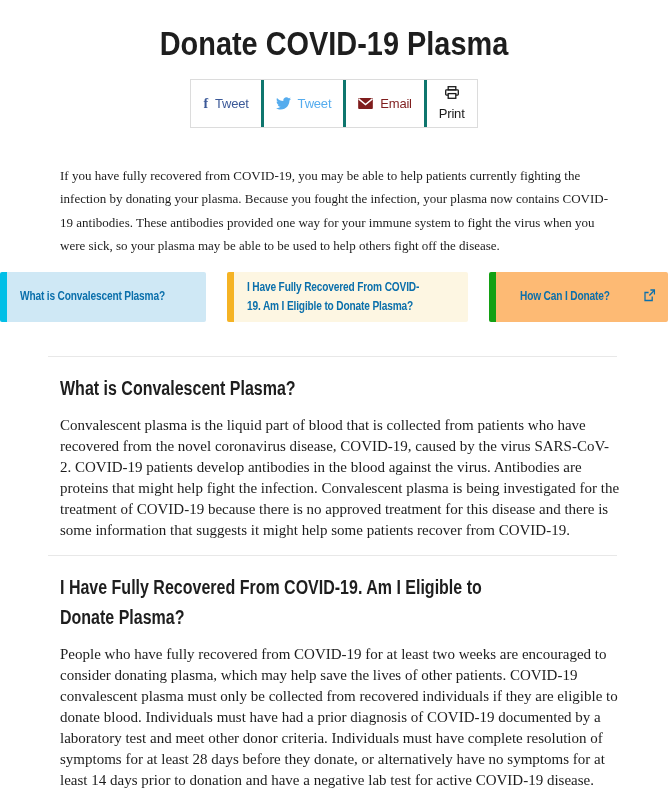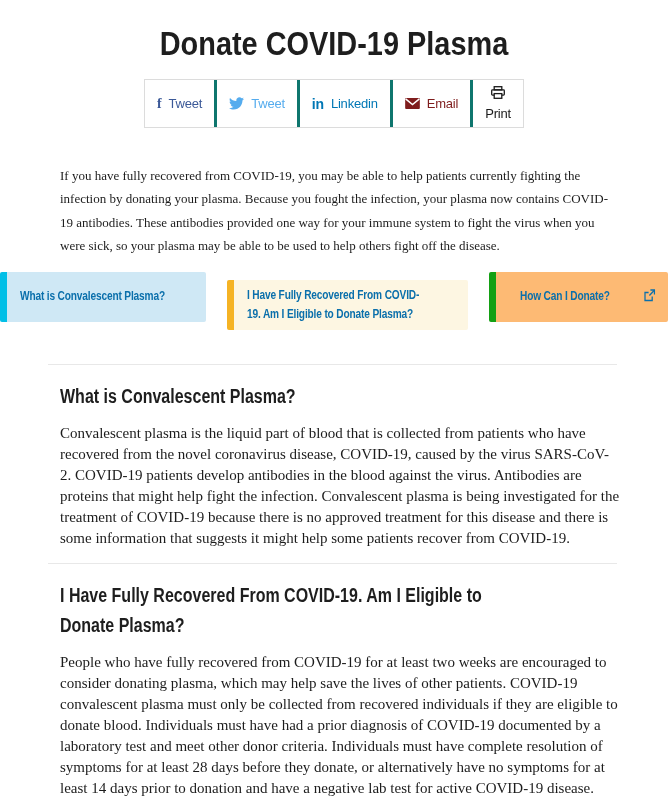--- a/index.html
+++ b/index.html
@@ -76,24 +76,20 @@
       <span>Tweet</span>
     </div>
     <div class="share-btn" style="color: rgb(85, 172, 238);">
       <span>
         <svg width="15" height="13" viewBox="0 0 24 20" fill="currentColor">
             <path d="M23.9 2.3c-.9.4-1.8.7-2.8.8 1-.6 1.8-1.6 2.2-2.7-1 .6-2 1-3.1 1.2C19.3.6 18 0 16.6 0c-2.7 0-4.9 2.2-4.9 4.9 0 .4 0 .8.1 1.1C7.7 5.8 4.1 3.9 1.6 1 1.2 1.7 1 2.5 1 3.4c0 1.7.9 3.2 2.2 4.1-.8 0-1.6-.2-2.2-.6v.1c0 2.4 1.7 4.4 3.9 4.8-.4.1-.8.2-1.3.2-.3 0-.6 0-.9-.1.6 2 2.4 3.4 4.6 3.4-1.7 1.3-3.8 2.1-6.1 2.1H0c2.2 1.4 4.8 2.2 7.5 2.2 9.1 0 14-7.5 14-14v-.6c1-.7 1.8-1.6 2.4-2.6z"></path>
           </svg>
       </span>
       <span>Tweet</span>
     </div>
-    <div class="share-btn" style="color: rgb(0, 119, 181);">
-      <span class="txt-icon">in</span>
-      <span>Linkedin</span>
-    </div>
     <div class="share-btn" style="color: #7f1d1d;">
       <span>
         <svg width="15" height="11" viewBox="0 0 16 12">
             <rect x="0" y="0" width="16" height="12" rx="1" fill="currentColor"></rect>
             <path d="M0.5 1 L8 7.2 L15.5 1" stroke="#ffffff" stroke-width="1.6" fill="none"></path>
           </svg>
       </span>
       <span>Email</span>
     </div>
     <div class="share-btn" style="color: rgb(26, 26, 26); flex-direction: column;">
@@ -108,21 +104,21 @@
     </div>
   </div>
 </div>
 
 <p class="intro">If you have fully recovered from COVID-19, you may be able to help patients currently fighting the infection by donating your plasma. Because you fought the infection, your plasma now contains COVID-19 antibodies. These antibodies provided one way for your immune system to fight the virus when you were sick, so your plasma may be able to be used to help others fight off the disease.</p>
 
 <div class="quick-links">
   <div class="quick-link" style="background: rgb(207, 232, 245); border-left-color: rgb(2, 191, 231); color: rgb(10, 111, 171);">
     <span class="line">What is Convalescent Plasma?</span>
   </div>
-  <div class="quick-link" style="background: rgb(253, 246, 226); border-left-color: rgb(245, 179, 36); color: rgb(10, 111, 171); margin-top: 8px;">
+  <div class="quick-link" style="background: rgb(253, 246, 226); border-left-color: rgb(245, 179, 36); color: rgb(10, 111, 171);">
     <span class="line">I Have Fully Recovered From COVID-</span>
       <span class="line">19. Am I Eligible to Donate Plasma?</span>
   </div>
   <div class="quick-link" style="background: #fdba74; border-left-color: rgb(20, 160, 20); color: rgb(10, 111, 171); align-items: center;">
     <span class="ql-row">
         <span class="line">How Can I Donate?</span>
         <span class="ext"><svg width="13" height="13" viewBox="0 0 13 13" fill="none" stroke="currentColor" stroke-width="1.4">
             <path d="M9.5 7.5v4h-8v-8h4"></path>
             <path d="M7.5 1h4.5v4.5"></path>
             <path d="M11.6 1.4 6.4 6.6"></path>

